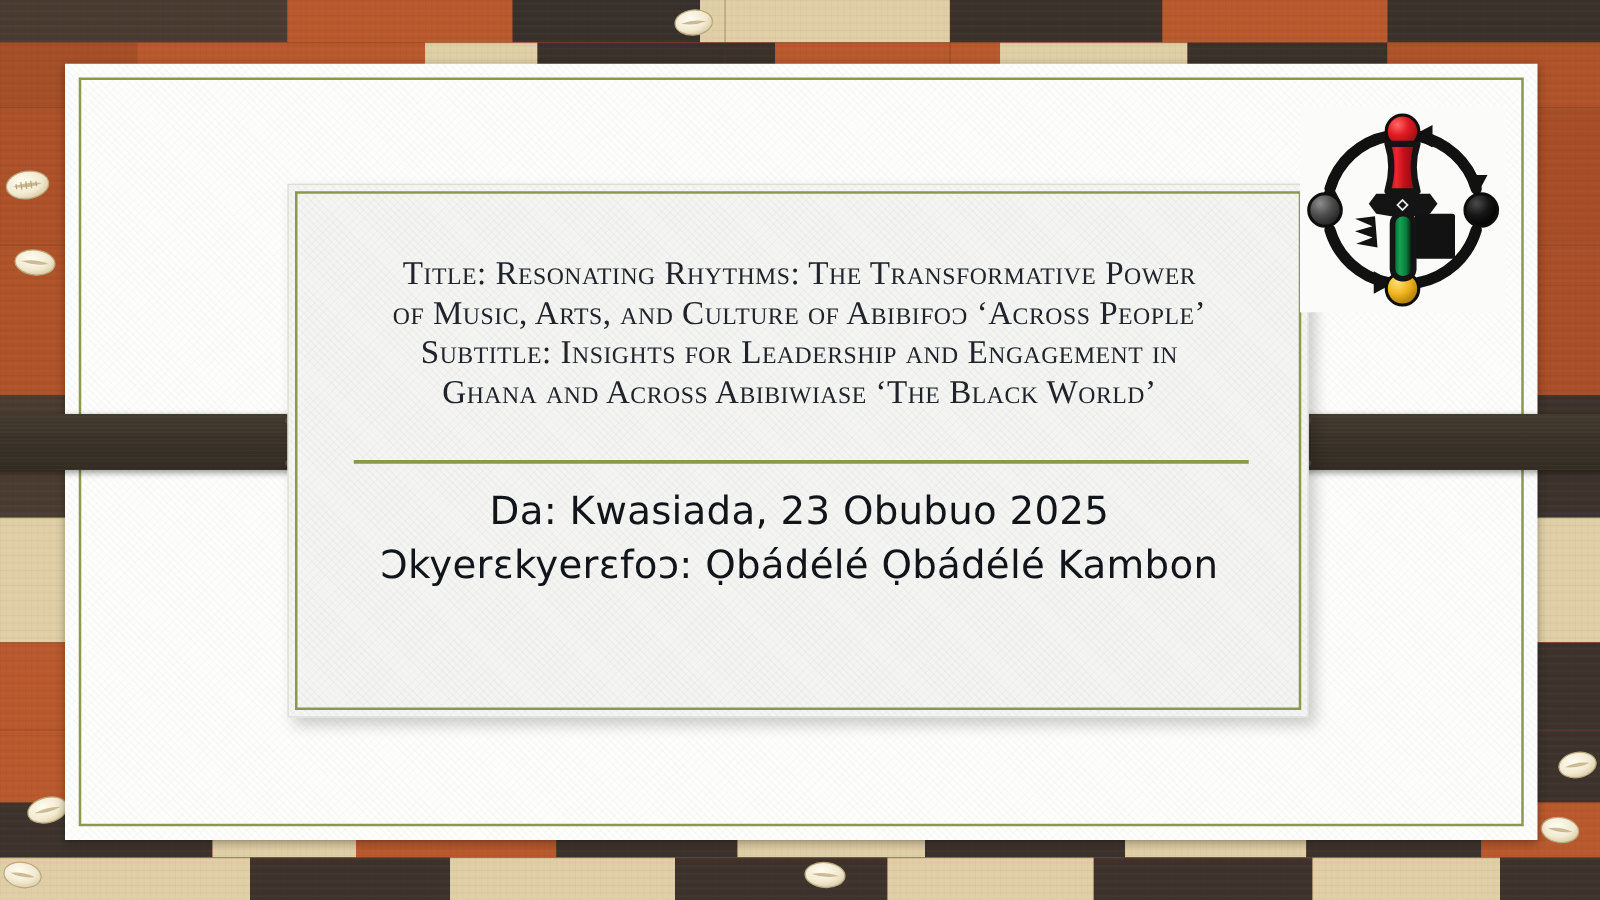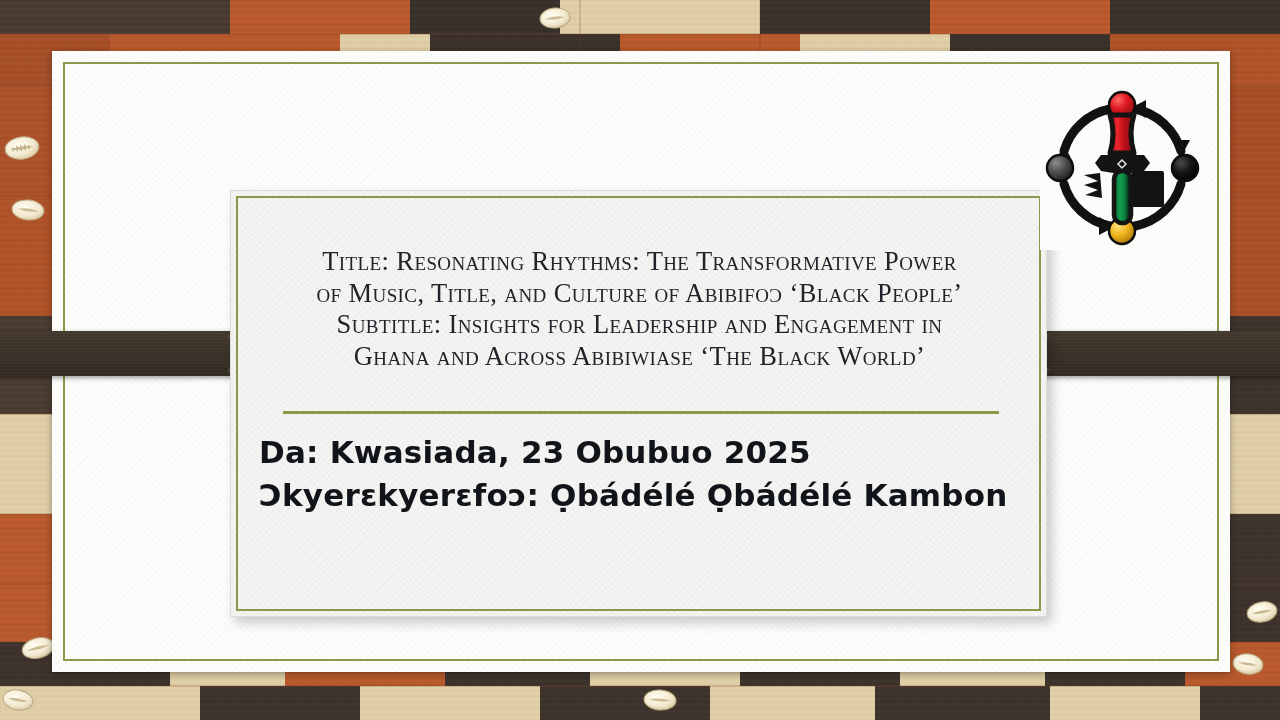--- a/index.html
+++ b/index.html
@@ -48,21 +48,20 @@
     background:#5a4a38;
   }
 
   
   #inner-card {
     position:absolute; left:230px; top:147px;
     width:817px; height:427px;
     background:#f4f4f3;
     border:1px solid #dcdcdc;
     box-shadow:5px 6px 11px rgba(0,0,0,.20);
-    margin-top:43px;
   }
   #inner-card .weave {
     position:absolute; inset:0;
     background-image:
       repeating-linear-gradient(45deg, rgba(0,0,0,.022) 0 1px, transparent 1px 4px),
       repeating-linear-gradient(-45deg, rgba(0,0,0,.015) 0 1px, transparent 1px 5px);
   }
   #inner-border {
     position:absolute; left:5px; top:5px; right:5px; bottom:5px;
     border:2px solid #8a9a4a;
@@ -79,22 +78,23 @@
     letter-spacing:.4px;
     color:#20242a;
   }
   #divider {
     position:absolute; left:52px; top:220px;
     width:716px; height:2.5px;
     background:#8a9a4a;
   }
   #presenter-block {
     position:absolute; left:28px; top:240px; width:761px;
+    text-align:center;
     font-family:"DejaVu Sans", sans-serif;
-    font-weight:700;
+    font-weight:400;
     font-size:31px;
     line-height:43px;
     letter-spacing:.2px;
     color:#111418;
   }
   .line { display:block; }
 
   
   #logo {
     position:absolute; left:1040px; top:85px;
@@ -254,21 +254,21 @@
   <span class="stud" style="left:24px; top:3px;"></span>
   <span class="stud" style="left:24px; bottom:3px;"></span>
 </div>
 
 <div id="inner-card">
   <div class="weave"></div>
   <div id="inner-border"></div>
 
   <div id="title-block">
     <span class="line">Title: Resonating Rhythms: The Transformative Power</span>
-    <span class="line">of Music, Title, and Culture of Abibifoɔ ‘Black People’</span>
+    <span class="line">of Music, Arts, and Culture of Abibifoɔ ‘Across People’</span>
     <span class="line">Subtitle: Insights for Leadership and Engagement in</span>
     <span class="line">Ghana and Across Abibiwiase ‘The Black World’</span>
   </div>
 
   <div id="divider"></div>
 
   <div id="presenter-block">
     <span class="line">Da: Kwasiada, 23 Obubuo 2025</span>
     <span class="line">Ɔkyerɛkyerɛfoɔ: Ọbádélé Ọbádélé Kambon</span>
   </div>

